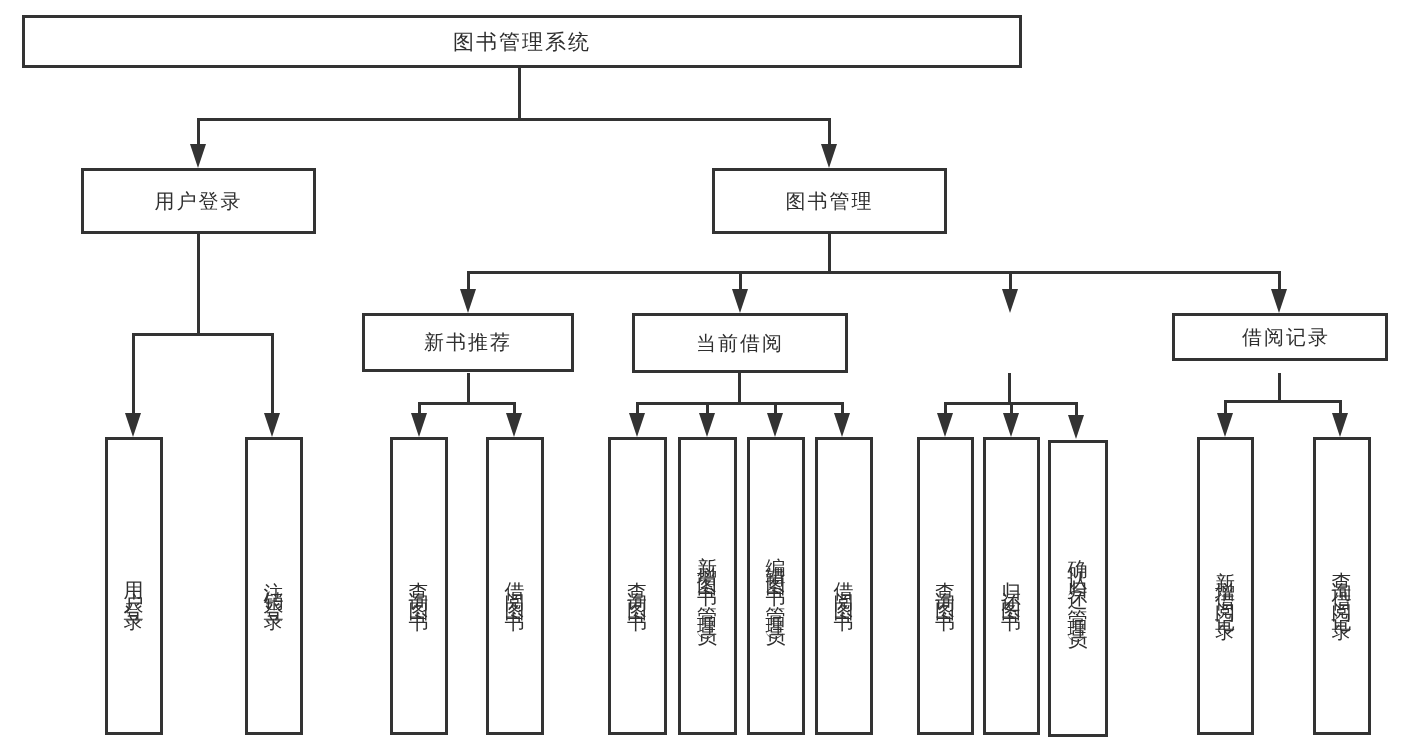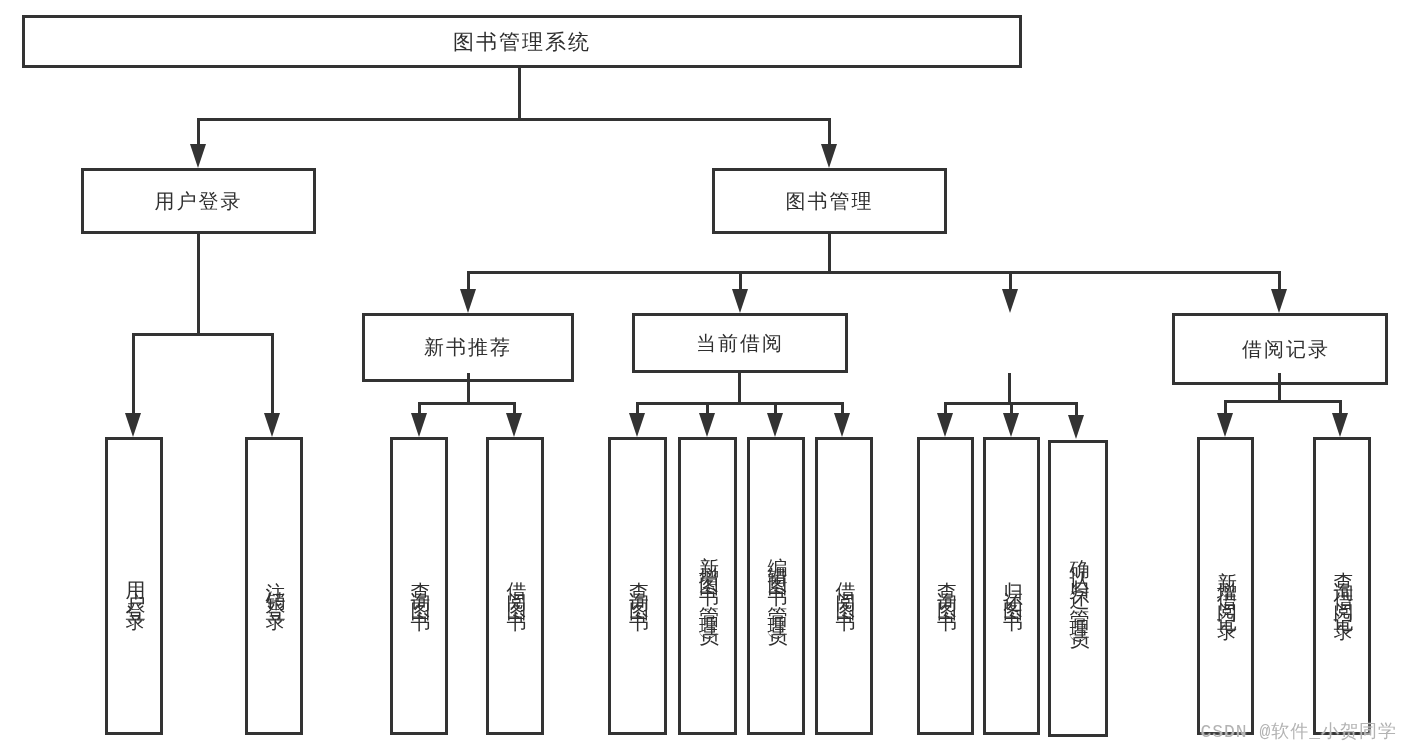--- a/index.html
+++ b/index.html
@@ -3,21 +3,21 @@
 <meta charset="utf-8">
 <style>
   :root{
     --line:#333333;
     --text:#2f2f2f;
     --wm:#b3b3b3;
   }
   html,body{margin:0;padding:0;background:#ffffff;}
   body{font-family:"Liberation Sans","DejaVu Sans",sans-serif;}
   .canvas{
-    position:relative;width:1405px;height:747px;background:#ffffff;overflow:hidden;font-family:Liberation Mono, monospace;
+    position:relative;width:1405px;height:747px;background:#ffffff;overflow:hidden;
   }
   .box{
     position:absolute;box-sizing:border-box;border:3px solid var(--line);
     background:#ffffff;display:flex;align-items:center;justify-content:center;
     color:var(--text);
   }
   .box.h span{font-size:20px;letter-spacing:2px;white-space:nowrap;}
   .box.title span{font-size:21px;letter-spacing:2px;}
   .box.v span{
     writing-mode:vertical-rl;text-orientation:mixed;
@@ -70,27 +70,27 @@
   <div class="hline" style="left:467px;top:271px;width:814px;"></div>
   <div class="vline" style="left:467px;top:271px;height:20px;"></div>
   <div class="arr" style="left:460px;top:289px;"></div>
   <div class="vline" style="left:739px;top:271px;height:20px;"></div>
   <div class="arr" style="left:732px;top:289px;"></div>
   <div class="vline" style="left:1009px;top:271px;height:20px;"></div>
   <div class="arr" style="left:1002px;top:289px;"></div>
   <div class="vline" style="left:1278px;top:271px;height:20px;"></div>
   <div class="arr" style="left:1271px;top:289px;"></div>
 
-  <div class="box h" style="left:362px;top:313px;width:212px;height:69px;">
+  <div class="box h" style="left:362px;top:313px;width:212px;height:59px;">
     <span>新书推荐</span>
   </div>
   <div class="box h" style="left:632px;top:313px;width:216px;height:60px;">
     <span>当前借阅</span>
   </div>
-  <div class="box h" style="left:1172px;top:313px;width:216px;height:72px;padding-left:12px;">
+  <div class="box h" style="left:1172px;top:313px;width:216px;height:48px;padding-left:12px;">
     <span>借阅记录</span>
   </div>
 
   <div class="vline" style="left:467px;top:373px;height:31px;"></div>
   <div class="hline" style="left:418px;top:402px;width:98px;"></div>
   <div class="vline" style="left:418px;top:402px;height:13px;"></div>
   <div class="arr" style="left:411px;top:413px;"></div>
   <div class="vline" style="left:513px;top:402px;height:13px;"></div>
   <div class="arr" style="left:506px;top:413px;"></div>
 
@@ -158,15 +158,14 @@
     <span>确认归还（管理员）</span>
   </div>
 
   <div class="box v" style="left:1197px;top:437px;width:57px;height:298px;">
     <span>新增借阅记录</span>
   </div>
   <div class="box v" style="left:1313px;top:437px;width:58px;height:298px;">
     <span>查询借阅记录</span>
   </div>
 
-  <div class="watermark">CSDN @软件_小贺同学</div>
 
 </div>
 
 </body></html>

